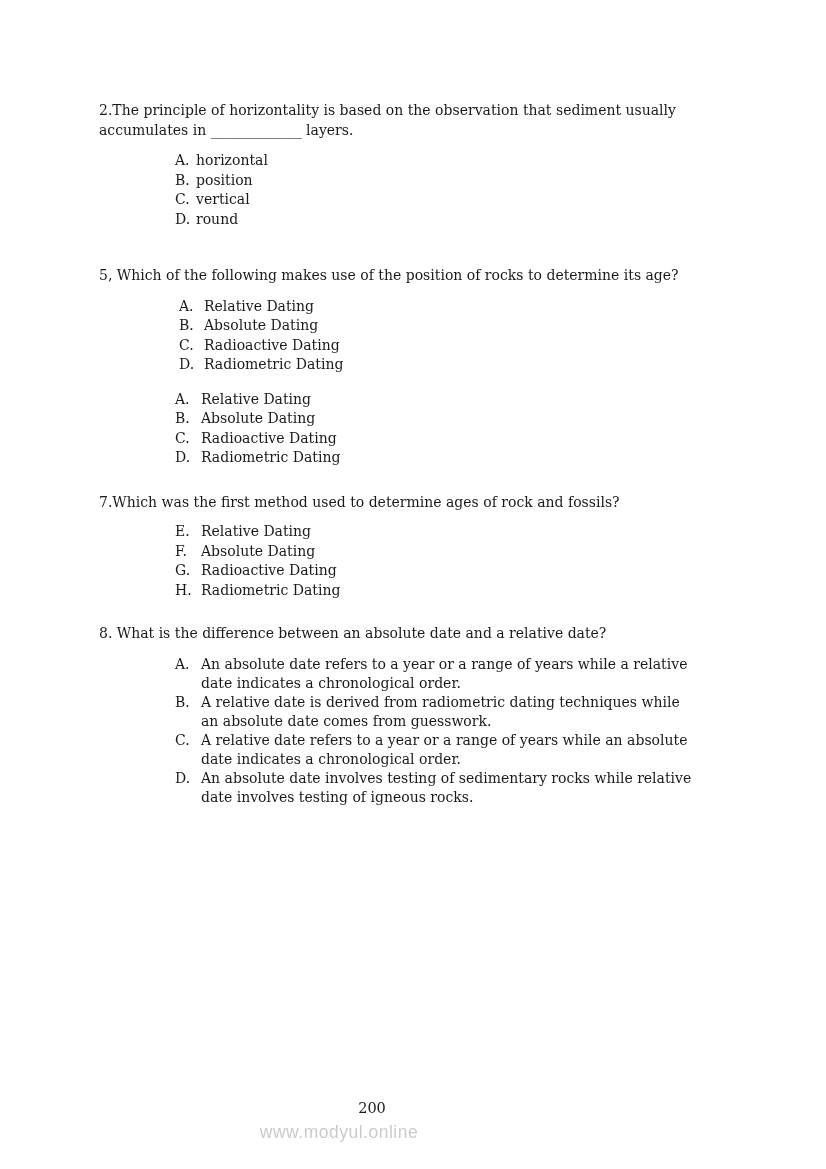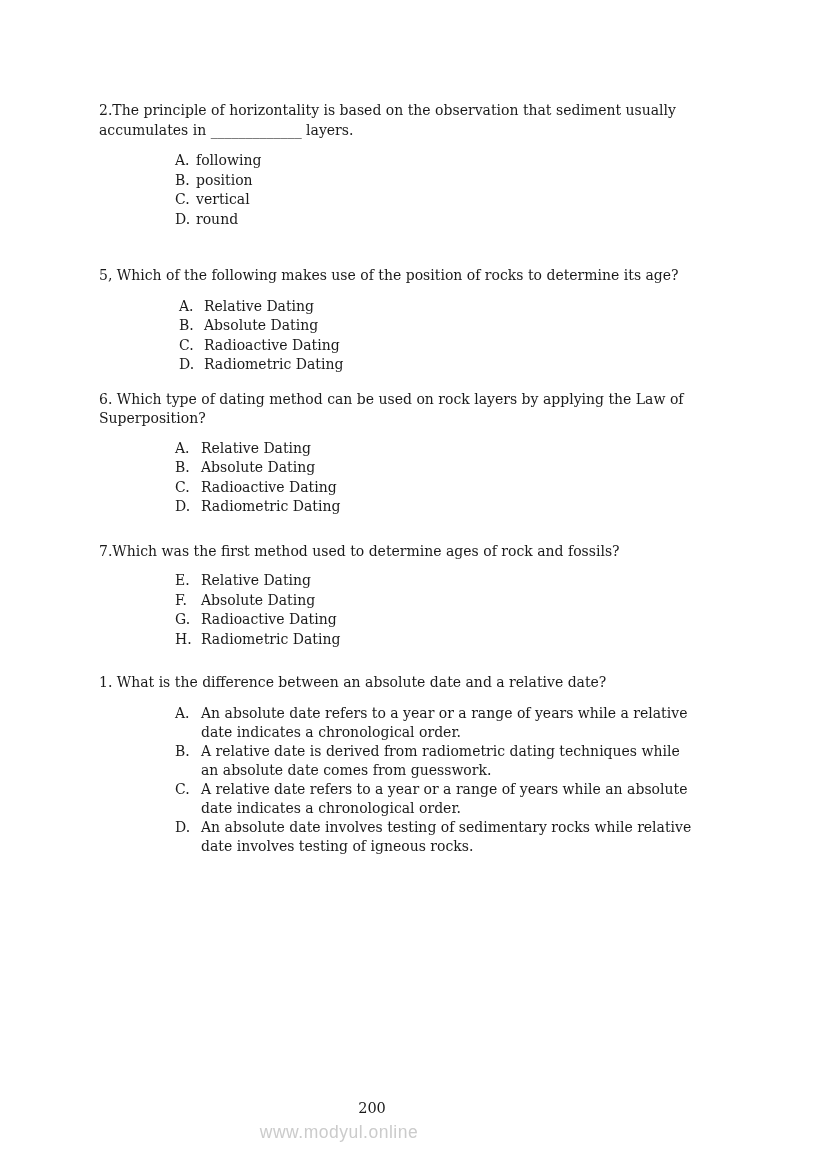--- a/index.html
+++ b/index.html
@@ -73,21 +73,21 @@
 <body>
 
 <div class="content">
 
   <div class="question q4">
     <div class="stem">2.The principle of horizontality is based on the observation that sediment usually
 accumulates in _____________ layers.</div>
     <div class="options">
       <div class="option">
         <span class="letter">A.</span>
-        <span class="otext">following</span>
+        <span class="otext">horizontal</span>
       </div>
       <div class="option">
         <span class="letter">B.</span>
         <span class="otext">position</span>
       </div>
       <div class="option">
         <span class="letter">C.</span>
         <span class="otext">vertical</span>
       </div>
       <div class="option">
@@ -113,22 +113,20 @@
         <span class="otext">Radioactive Dating</span>
       </div>
       <div class="option">
         <span class="letter">D.</span>
         <span class="otext">Radiometric Dating</span>
       </div>
     </div>
   </div>
 
   <div class="question q6">
-    <div class="stem">6. Which type of dating method can be used on rock layers by applying the Law of
-Superposition?</div>
     <div class="options">
       <div class="option">
         <span class="letter">A.</span>
         <span class="otext">Relative Dating</span>
       </div>
       <div class="option">
         <span class="letter">B.</span>
         <span class="otext">Absolute Dating</span>
       </div>
       <div class="option">
@@ -158,21 +156,21 @@
         <span class="otext">Radioactive Dating</span>
       </div>
       <div class="option">
         <span class="letter">H.</span>
         <span class="otext">Radiometric Dating</span>
       </div>
     </div>
   </div>
 
   <div class="question q8">
-    <div class="stem">1. What is the difference between an absolute date and a relative date?</div>
+    <div class="stem">8. What is the difference between an absolute date and a relative date?</div>
     <div class="options">
       <div class="option">
         <span class="letter">A.</span>
         <span class="otext">An absolute date refers to a year or a range of years while a relative
 date indicates a chronological order.</span>
       </div>
       <div class="option">
         <span class="letter">B.</span>
         <span class="otext">A relative date is derived from radiometric dating techniques while
 an absolute date comes from guesswork.</span>

